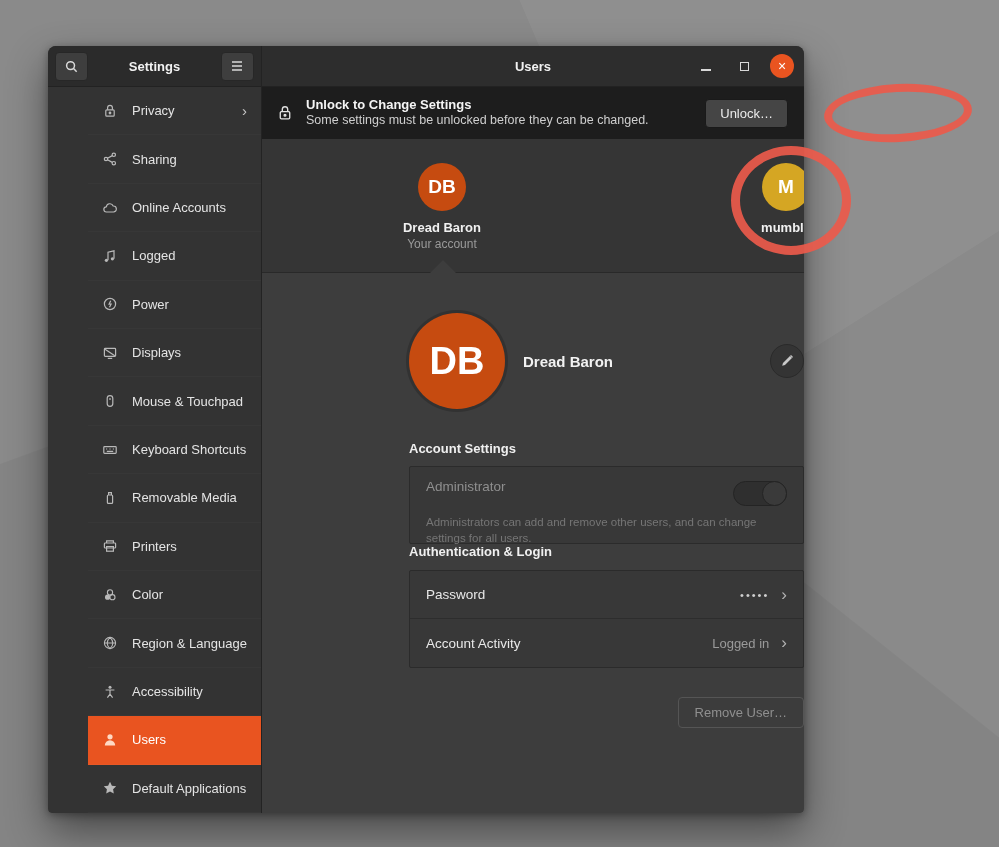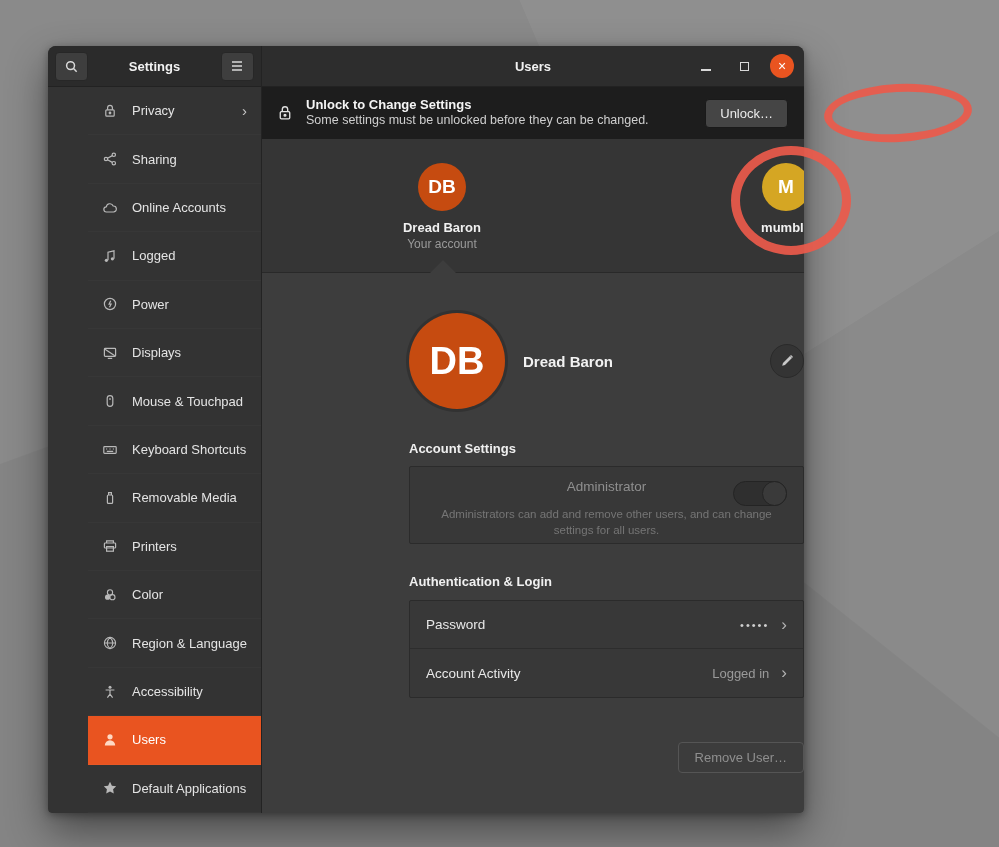--- a/index.html
+++ b/index.html
@@ -88,26 +88,26 @@
   .big-avatar { width:96px; height:96px; border-radius:50%; color:#fff;
     font-weight:bold; font-size:38px; display:flex; align-items:center; justify-content:center;
     box-shadow:0 0 0 3px rgba(0,0,0,0.18); cursor:pointer; flex:0 0 auto; }
   .profile-name { font-weight:bold; font-size:15px; color:#f2f2f2; margin-left:18px; }
   .edit-btn { margin-left:auto; width:34px; height:34px; border-radius:50%;
     background:#343434; border:1px solid #2a2a2a; display:flex; align-items:center;
     justify-content:center; color:#c9c9c9; cursor:pointer; }
 
   .sec-heading { font-weight:bold; color:#f0f0f0; font-size:13px; }
   .h1 { margin-top:32px; }
-  .h2 { margin-top:30px; }
-
-  .card { background:#383838; border:1px solid #2b2b2b; border-radius:2px;text-align:center; }
+  .h2 { }
+
+  .card { background:#383838; border:1px solid #2b2b2b; border-radius:2px; }
   .card1 { margin-top:10px; height:78px; padding:12px 16px; position:relative; }
   .dim-label { color:#8f8f8f; font-size:13.5px; }
-  .dim-desc { color:#757575; font-size:11.5px; margin-top:12px; line-height:1.4; }
+  .dim-desc { color:#757575; font-size:11.5px; margin-top:20px; line-height:1.4; }
 
   .card2 { margin-top:11px; }
   .crow { height:48px; display:flex; align-items:center; padding:0 16px;
     border-bottom:1px solid rgba(0,0,0,0.18); }
   .crow:last-child { border-bottom:none; }
   .crow .lbl { font-size:13.5px; color:#e8e8e8; }
   .crow .lbl.dim { color:#8f8f8f; }
   .crow .right { margin-left:auto; display:flex; align-items:center; gap:12px; }
   .dots { color:#cfcfcf; font-size:11px; letter-spacing:2px; }
   .chev { color:#b3b3b3; font-size:17px; font-weight:normal; }
@@ -115,21 +115,21 @@
 
   
   .toggle { width:54px; height:25px; border-radius:13px; background:#2f2f2f;
     border:1px solid #242424; position:relative; flex:0 0 auto; }
   .toggle .knob { position:absolute; top:-1px; width:25px; height:25px; border-radius:50%;
     background:#3a3a3a; border:1px solid #242424; }
   .toggle.on .knob { right:-1px; }
   .toggle.off .knob { left:-1px; }
   .toggle-abs { position:absolute; right:16px; top:14px; }
 
-  .remove-row { margin-top:44px; display:flex; justify-content:flex-end; }
+  .remove-row { margin-top:29px; display:flex; justify-content:flex-end; }
   .remove-btn { background:#3c3c3c; border:1px solid #555; border-radius:4px;
     color:#8f8f8f; font-size:13px; padding:7px 16px; font-family:inherit; cursor:pointer; }
 
   
   .annot { position:absolute; border-radius:50%; pointer-events:none; z-index:50;
     border:8px solid rgba(236,90,75,0.92); }
   .annot-unlock { left:824px; top:84px; width:148px; height:58px; transform:rotate(-3deg); }
   .annot-mumbly { left:731px; top:146px; width:120px; height:109px; border-width:9px; }
 
   svg { display:block; }

